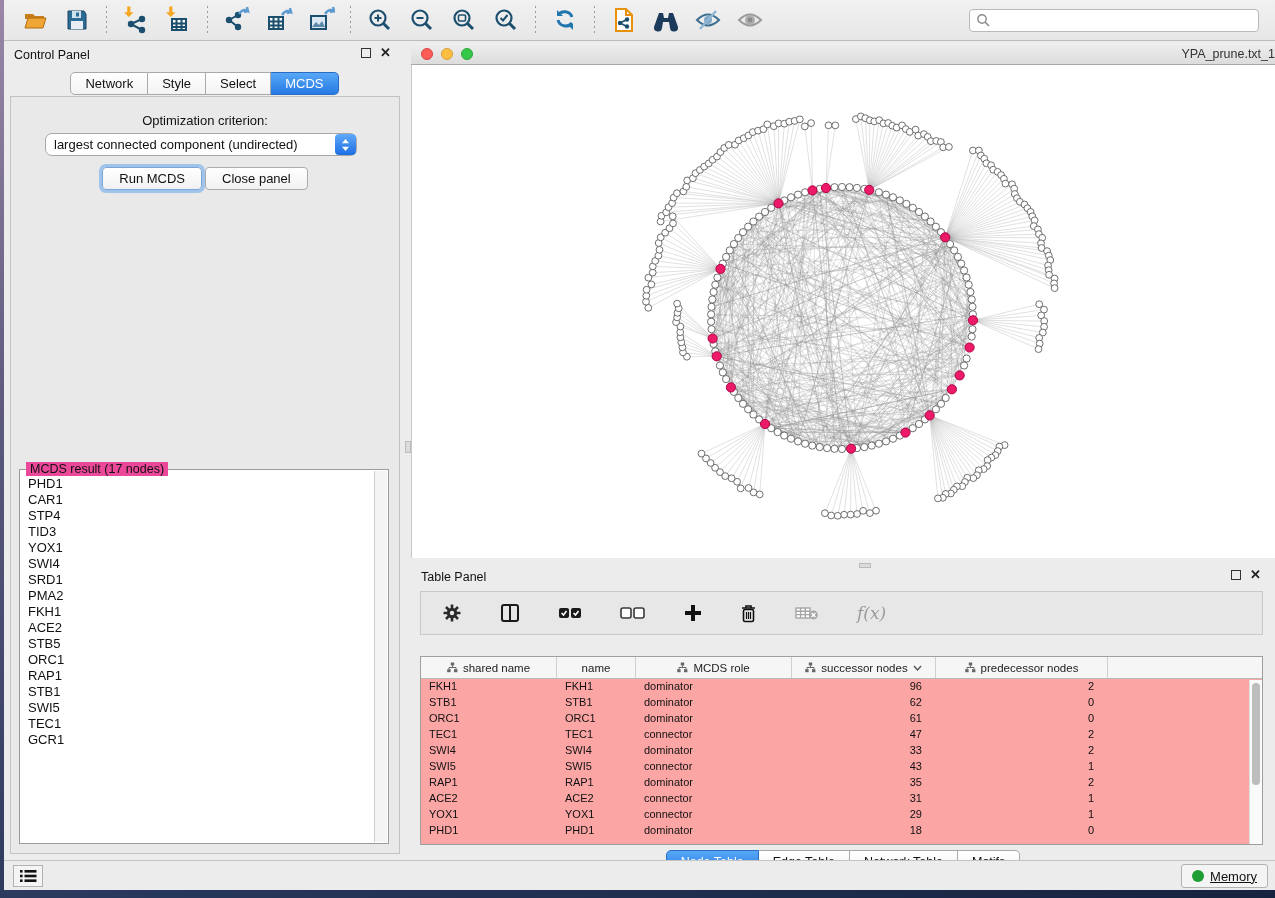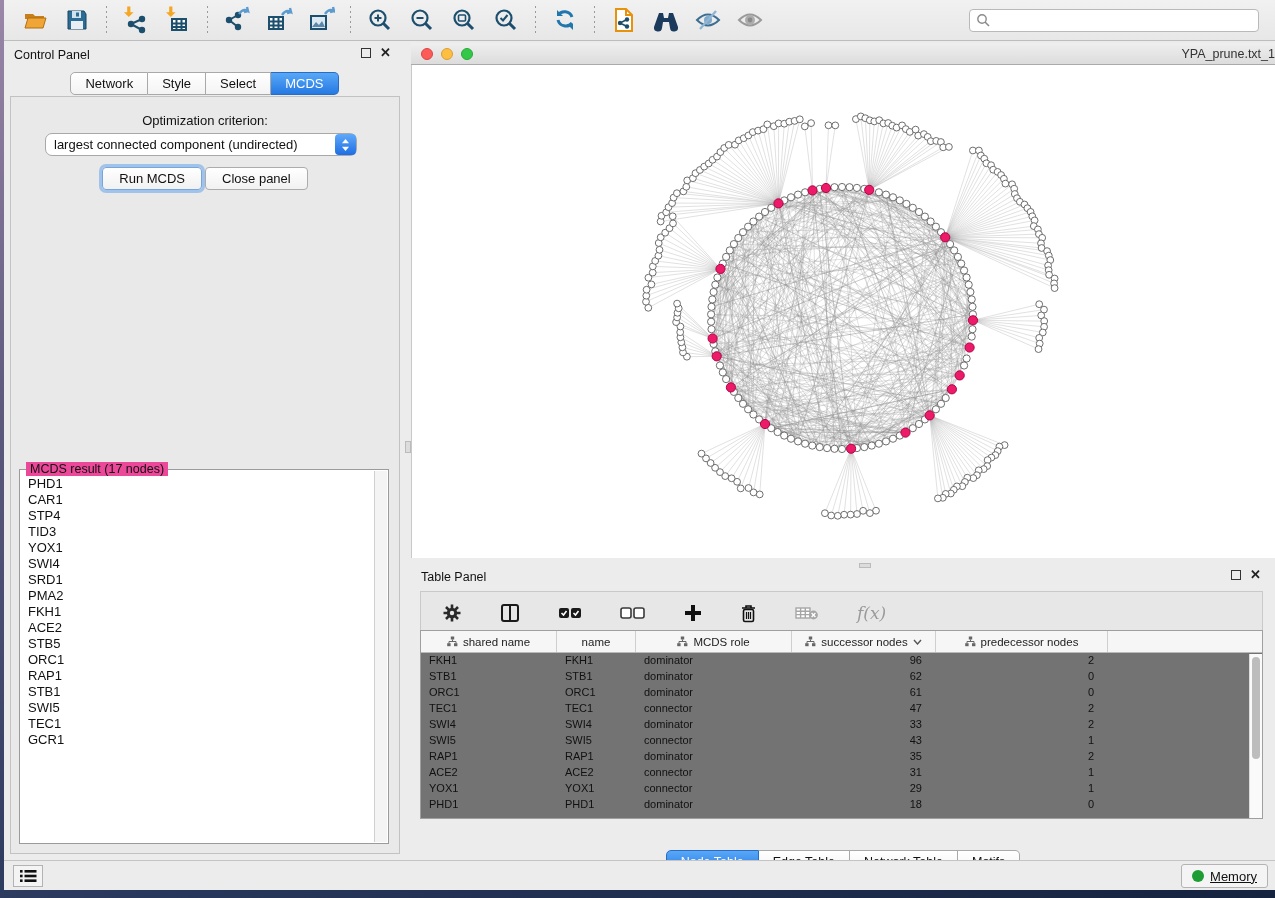--- a/index.html
+++ b/index.html
@@ -89,21 +89,21 @@
   .net-canvas svg { display:block; }
 
   
   .table-panel { position:absolute; left:0; top:522px; right:0; bottom:0; background:#ececec; }
   .tp-toolbar { position:absolute; left:9px; top:28px; right:12px; height:44px;
     background:#e7e7e7; border:1px solid #c9c9c9; display:flex; align-items:center; padding:0 12px;gap:20px; }
   .tp-icon { display:flex; align-items:center; justify-content:center; margin:0 9px; cursor:pointer; }
   .tp-icon.disabled { cursor:default; }
   .fx-label { font-family:"DejaVu Serif", serif; font-style:italic; font-size:17px; color:#9a9a9a; }
 
-  .node-table { position:absolute; left:9px; top:67px; right:12px; height:189px; background:#737373;
+  .node-table { position:absolute; left:9px; top:93px; right:12px; height:189px; background:#fca5a5;
     border:1px solid #9f9f9f; overflow:hidden; }
   .nt-header { display:flex; height:22px; background:#f6f6f6; border-bottom:1px solid #b9b9b9; }
   .nt-hcell { display:flex; align-items:center; justify-content:center; gap:5px;
     border-right:1px solid #cfcfcf; font-size:11.5px; color:#222; cursor:pointer; }
   .nt-row { display:flex; height:16px; }
   .nt-cell { font-size:11px; color:#111; padding:1px 8px 0 8px; white-space:nowrap; overflow:hidden; }
   .nt-cell.num { text-align:right; padding-right:14px; }
   .nt-scroll { position:absolute; top:23px; right:0; bottom:0; width:13px;
     background:#fafafa; border-left:1px solid #ddd; }
   .nt-thumb { position:absolute; left:2px; top:3px; width:8px; height:102px;

